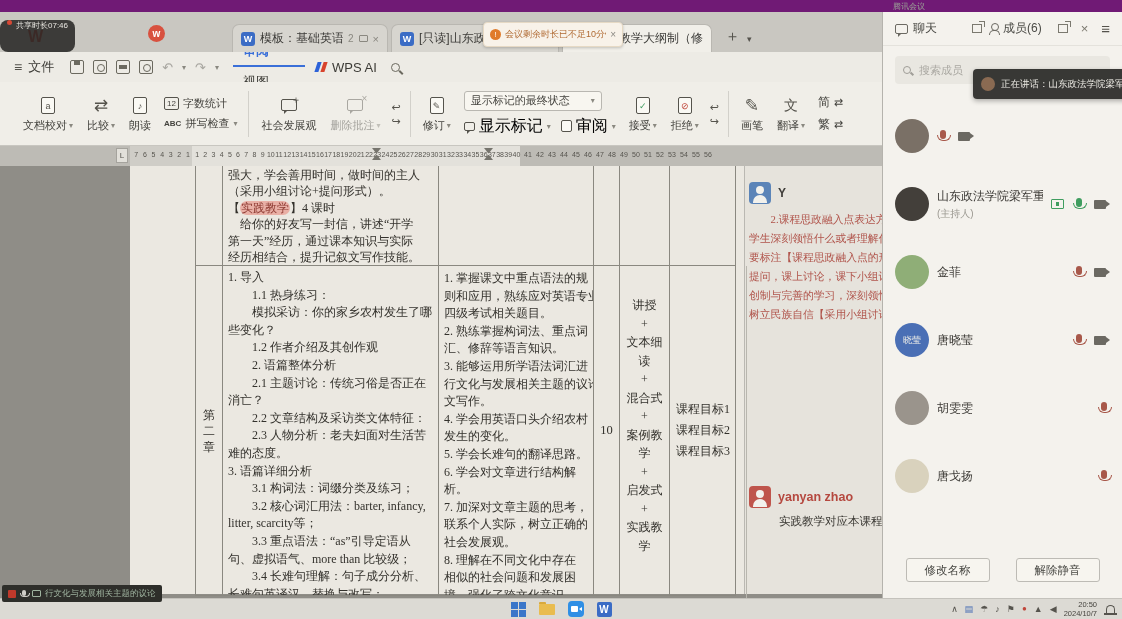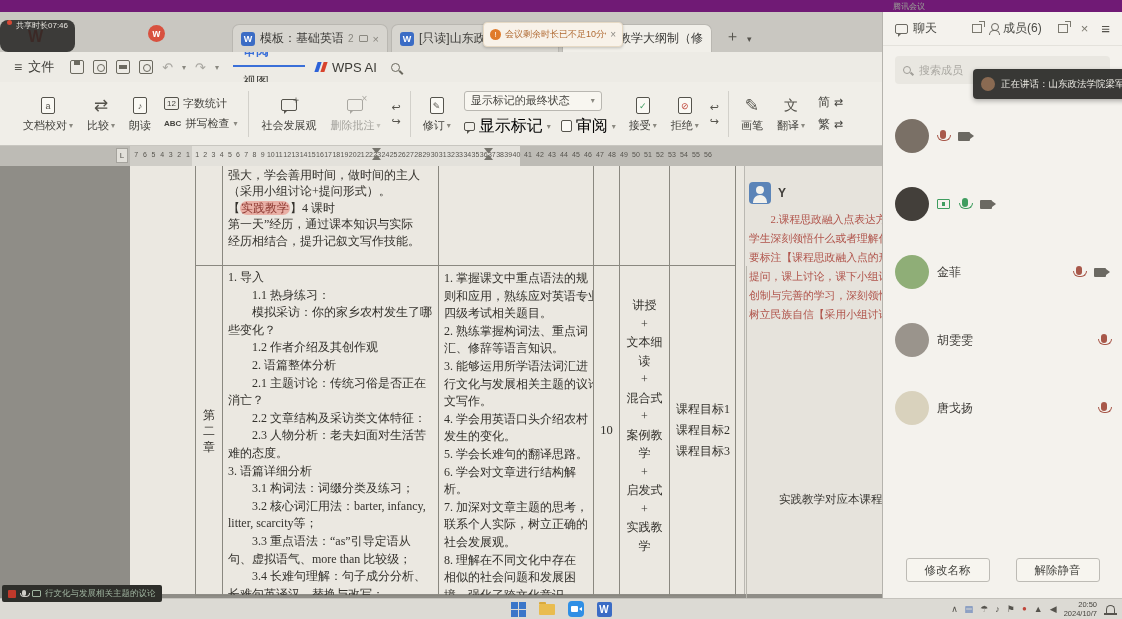--- a/index.html
+++ b/index.html
@@ -494,21 +494,21 @@
             <span style="width: 12px;">56</span>
           </div>
         <div class="rmarker" style="left:372px;"></div>
         <div class="rmarker" style="left:484px;"></div>
       </div>
 
       <div class="docarea">
         <div class="page doc-font">
           <div class="tbl">
             <div class="cell"></div>
-            <div class="cell c-r1content"><div>强大，学会善用时间，做时间的主人</div><div>（采用小组讨论+提问形式）。</div><div><span>【</span><span class="hl">实践教学</span><span>】4 课时</span></div><div>第一天”经历，通过课本知识与实际</div><div>经历相结合，提升记叙文写作技能。</div></div>
+            <div class="cell c-r1content"><div>强大，学会善用时间，做时间的主人</div><div>（采用小组讨论+提问形式）。</div><div><span>【</span><span class="hl">实践教学</span><span>】4 课时</span></div><div>　给你的好友写一封信，讲述“开学</div><div>第一天”经历，通过课本知识与实际</div><div>经历相结合，提升记叙文写作技能。</div></div>
             <div class="cell"></div>
             <div class="cell"></div>
             <div class="cell"></div>
             <div class="cell"></div>
             <div class="cell c-chapter">
               <span>第
 二
 章</span>
             </div>
             <div class="cell c-content"><div>1. 导入</div><div>　　1.1 热身练习：</div><div>　　模拟采访：你的家乡农村发生了哪</div><div>些变化？</div><div>　　1.2 作者介绍及其创作观</div><div>　　2. 语篇整体分析</div><div>　　2.1 主题讨论：传统习俗是否正在</div><div>消亡？</div><div>　　2.2 文章结构及采访类文体特征：</div><div>　　2.3 人物分析：老夫妇面对生活苦</div><div>难的态度。</div><div>3. 语篇详细分析</div><div>　　3.1 构词法：词缀分类及练习；</div><div>　　3.2 核心词汇用法：barter, infancy,</div><div>litter, scarcity等；</div><div>　　3.3 重点语法：“as”引导定语从</div><div>句、虚拟语气、more than 比较级；</div><div>　　3.4 长难句理解：句子成分分析、</div><div>长难句英译汉、替换与改写；</div></div>
@@ -543,20 +543,24 @@
         <div class="cmargin">
           <div class="cline"></div>
           <div class="ccard" style="top:16px;">
             <div class="chead">
               <span class="cavatar" style="background:#5b84b8;"></span>
               <span class="cname">Y</span>
             </div>
             <div class="clines"><div>　　2.课程思政融入点表达方式：通</div><div>学生深刻领悟什么或者理解什么，前</div><div>要标注【课程思政融入点的形式，如</div><div>提问，课上讨论，课下小组讨论等】</div><div>创制与完善的学习，深刻领悟我国</div><div>树立民族自信【采用小组讨论+提问</div></div>
           </div>
           <div class="ccard" style="top:320px;">
+            <div class="chead">
+              <span class="cavatar" style="background:#bf554c;"></span>
+              <span class="cname red">yanyan zhao</span>
+            </div>
             <div class="ctext2">实践教学对应本课程的实验学</div>
           </div>
         </div>
       </div>
     </div>
 
     <div class="panel">
       <div class="p-header">
         <span class="chat-ic"></span>
         <span>聊天</span>
@@ -581,30 +585,44 @@
       <div class="mlist">
           <div class="mrow">
             <div class="mavatar" style="background: rgb(122, 112, 102);"></div>
             <div class="mics">
               <span class="mic" style="color: rgb(168, 88, 74);"></span>
               <span class="cam"></span>
             </div>
           </div>
           <div class="mrow">
             <div class="mavatar" style="background: rgb(67, 63, 58);"></div>
+            <div class="minfo">
+              <div class="mname">山东政法学院梁军重</div>
+              <div class="msub">(主持人)</div>
+            </div>
             <div class="mics">
               <span class="share-ic"></span>
               <span class="mic" style="color: rgb(63, 157, 95);"></span>
               <span class="cam"></span>
             </div>
           </div>
           <div class="mrow">
             <div class="mavatar" style="background: rgb(143, 174, 119);"></div>
             <div class="minfo">
               <div class="mname">金菲</div>
+            </div>
+            <div class="mics">
+              <span class="mic" style="color: rgb(168, 88, 74);"></span>
+              <span class="cam"></span>
+            </div>
+          </div>
+          <div class="mrow">
+            <div class="mavatar" style="background: rgb(74, 111, 181);">晓莹</div>
+            <div class="minfo">
+              <div class="mname">唐晓莹</div>
             </div>
             <div class="mics">
               <span class="mic" style="color: rgb(168, 88, 74);"></span>
               <span class="cam"></span>
             </div>
           </div>
           <div class="mrow">
             <div class="mavatar" style="background: rgb(154, 148, 140);"></div>
             <div class="minfo">
               <div class="mname">胡雯雯</div>

